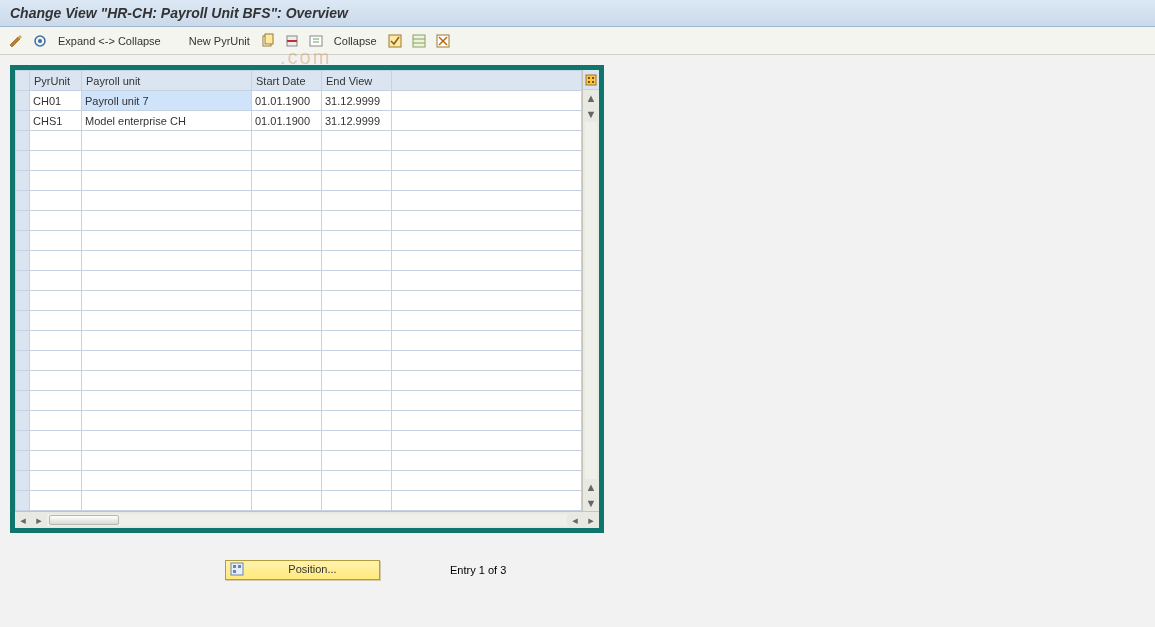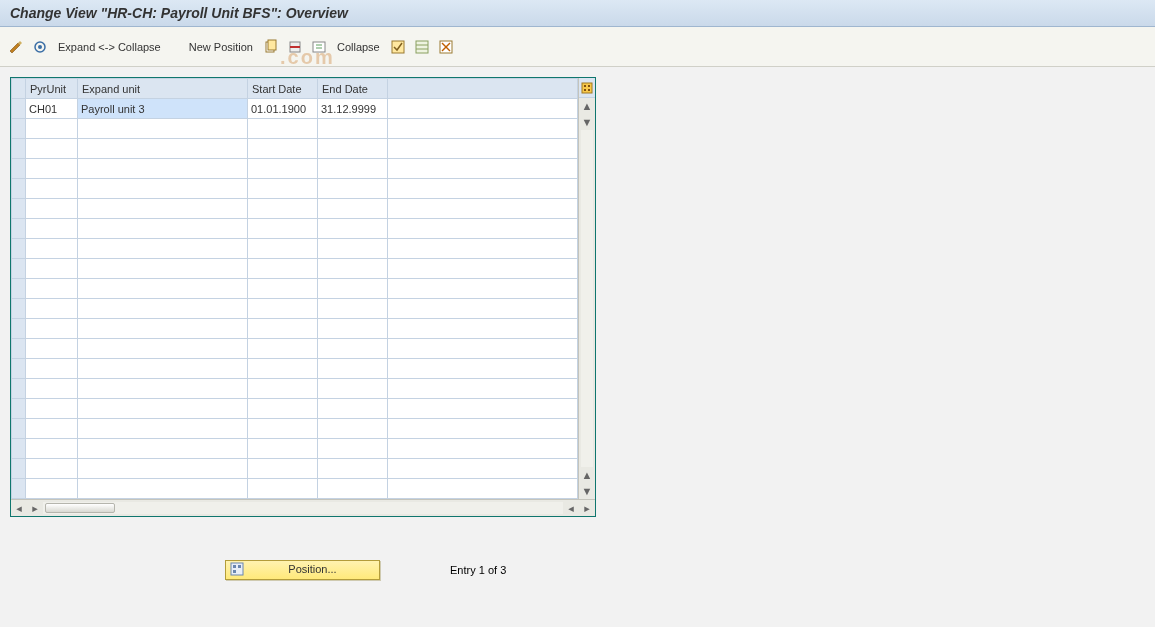--- a/index.html
+++ b/index.html
@@ -22,21 +22,21 @@
     font-weight: bold;
     color: #333;
   }
   .toolbar {
     background: #f5f5f0;
     border-bottom: 1px solid #d0d0c8;
     padding: 4px 8px;
     display: flex;
     align-items: center;
     gap: 8px;
-    height: 40px;
+    height: 28px;
   }
   .tb-icon {
     width: 16px;
     height: 16px;
     display: inline-flex;
     align-items: center;
     justify-content: center;
     cursor: pointer;
   }
   .tb-text {
@@ -45,21 +45,21 @@
     padding: 0 2px;
   }
   .content-area {
     padding: 10px;
     display: flex;
     align-items: flex-start;
   }
   .table-wrap {
     position: relative;
     display: inline-block;
-    border: 1px solid #0f766e;
+    border: 5px solid #0f766e;
   }
   table.grid {
     border-collapse: collapse;
     background: #fff;
   }
   table.grid th, table.grid td {
     border: 1px solid #c4d2e2;
     height: 20px;
     font-size: 11px;
     font-weight: normal;
@@ -136,21 +136,21 @@
     font-size:11px;
     color:#333;
     cursor:pointer;
     box-shadow: 1px 1px 0 #cfcab0;
   }
   .pos-btn .ic { width:14px;height:14px;margin-right:10px;display:inline-flex;align-items:center;justify-content:center;}
   .watermark {
     position:absolute;
     top:46px; left:280px;
     font-size:20px;
-    font-weight:bold;
+    font-weight:normal;
     color: rgba(200,120,40,0.35);
     letter-spacing: 2px;
     pointer-events:none;
     z-index: 50;
   }
 </style>
 </head>
 <body>
 
 <div class="title-bar">Change View "HR-CH: Payroll Unit BFS": Overview</div>
@@ -163,21 +163,21 @@
       </svg>
   </span>
   <span class="tb-icon">
     <svg width="16" height="16">
         <circle cx="8" cy="8" r="5" fill="none" stroke="#3a6ea5" stroke-width="1.5"></circle>
         <circle cx="8" cy="8" r="2" fill="#3a6ea5"></circle>
       </svg>
   </span>
   <span class="tb-text">Expand &lt;-&gt; Collapse</span>
   <span style="width:8px"></span>
-  <span class="tb-text">New Position</span>
+  <span class="tb-text">New PyrUnit</span>
   <span class="tb-icon">
     <svg width="16" height="16">
         <rect x="3" y="3" width="8" height="10" fill="#fff" stroke="#9a7a30"></rect>
         <rect x="5" y="1" width="8" height="10" fill="#ffe8a0" stroke="#9a7a30"></rect>
       </svg>
   </span>
   <span class="tb-icon">
     <svg width="16" height="16">
         <rect x="3" y="3" width="10" height="10" fill="#eee" stroke="#888"></rect>
         <line x1="3" y1="8" x2="13" y2="8" stroke="#c03030" stroke-width="2"></line>
@@ -216,31 +216,39 @@
 <div class="watermark">.com</div>
 
 <div class="content-area">
   <div class="table-wrap">
     <div style="display:flex;">
       <table class="grid">
         <thead>
           <tr>
             <th class="rowsel-h"></th>
             <th class="c-pyrunit">PyrUnit</th>
-            <th class="c-payroll">Expand unit</th>
+            <th class="c-payroll">Payroll unit</th>
             <th class="c-start">Start Date</th>
-            <th class="c-end">End Date</th>
+            <th class="c-end">End View</th>
             <th class="c-fill"></th>
           </tr>
         </thead>
         <tbody id="tbody">
             <tr>
               <td class="rowsel"></td>
               <td class="c-pyrunit">CH01</td>
-              <td class="c-payroll sel-cell">Payroll unit 3</td>
+              <td class="c-payroll sel-cell">Payroll unit 7</td>
+              <td class="c-start">01.01.1900</td>
+              <td class="c-end">31.12.9999</td>
+              <td class="c-fill"></td>
+            </tr>
+            <tr>
+              <td class="rowsel"></td>
+              <td class="c-pyrunit">CHS1</td>
+              <td class="c-payroll">Model enterprise CH</td>
               <td class="c-start">01.01.1900</td>
               <td class="c-end">31.12.9999</td>
               <td class="c-fill"></td>
             </tr>
             <tr>
               <td class="rowsel"></td>
               <td class="c-pyrunit"></td>
               <td class="c-payroll"></td>
               <td class="c-start"></td>
               <td class="c-end"></td>

